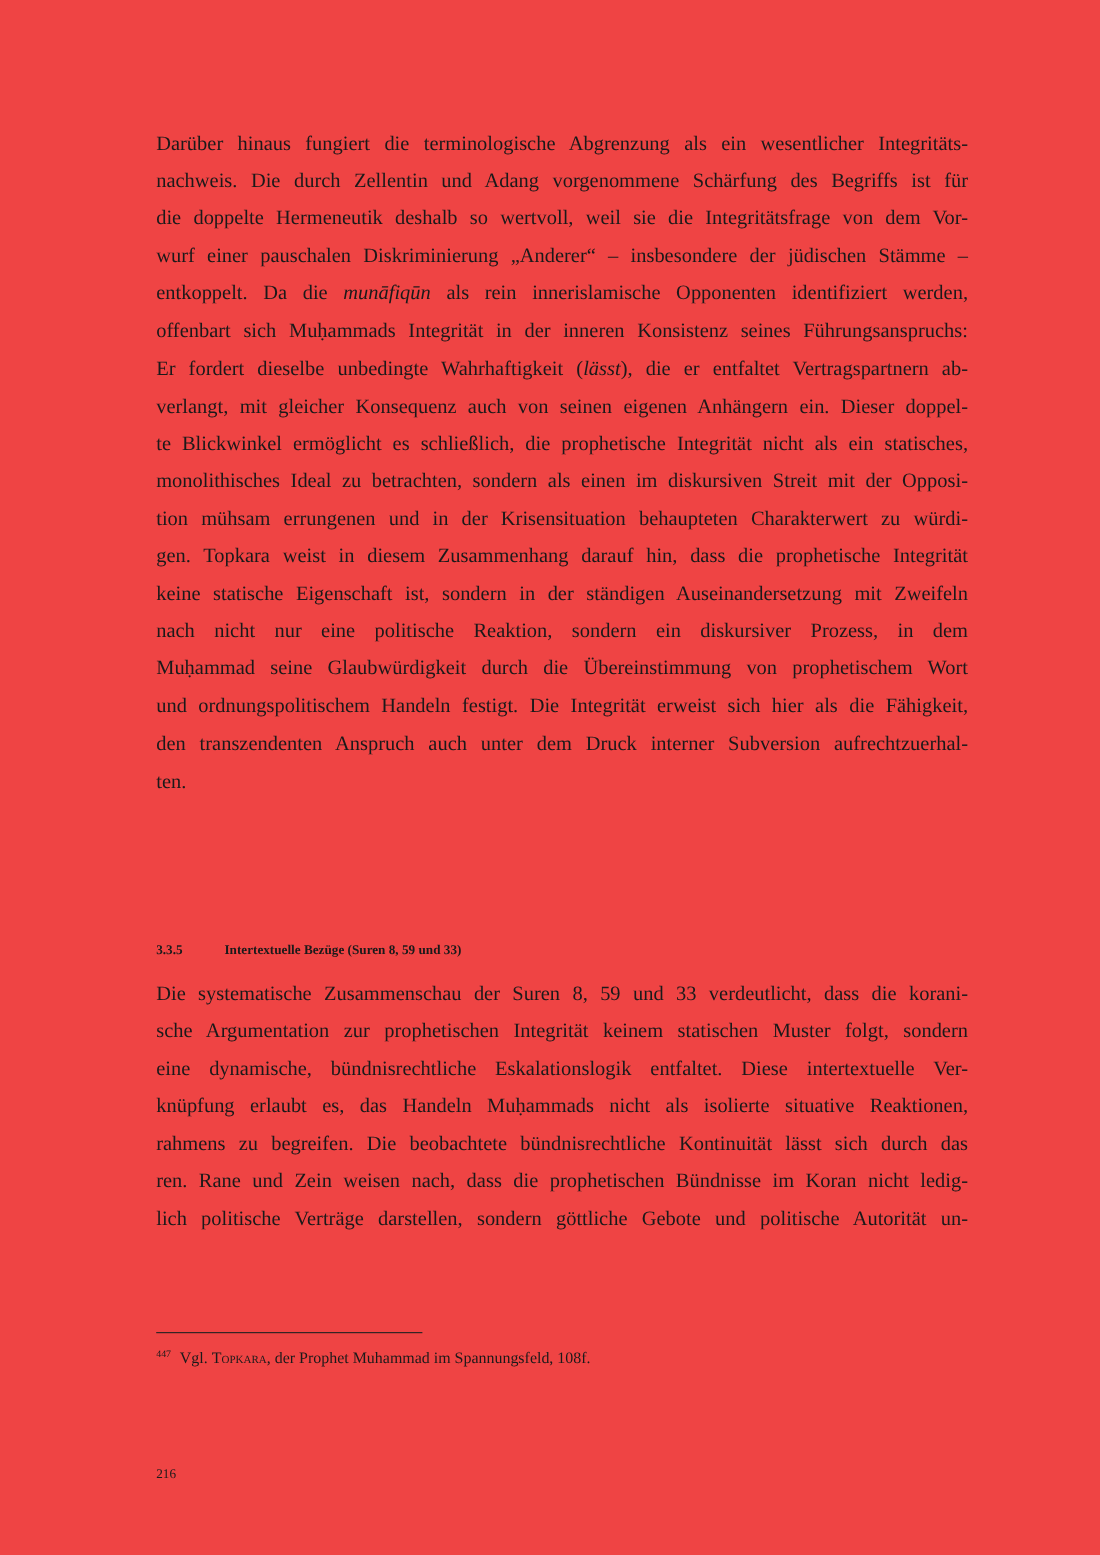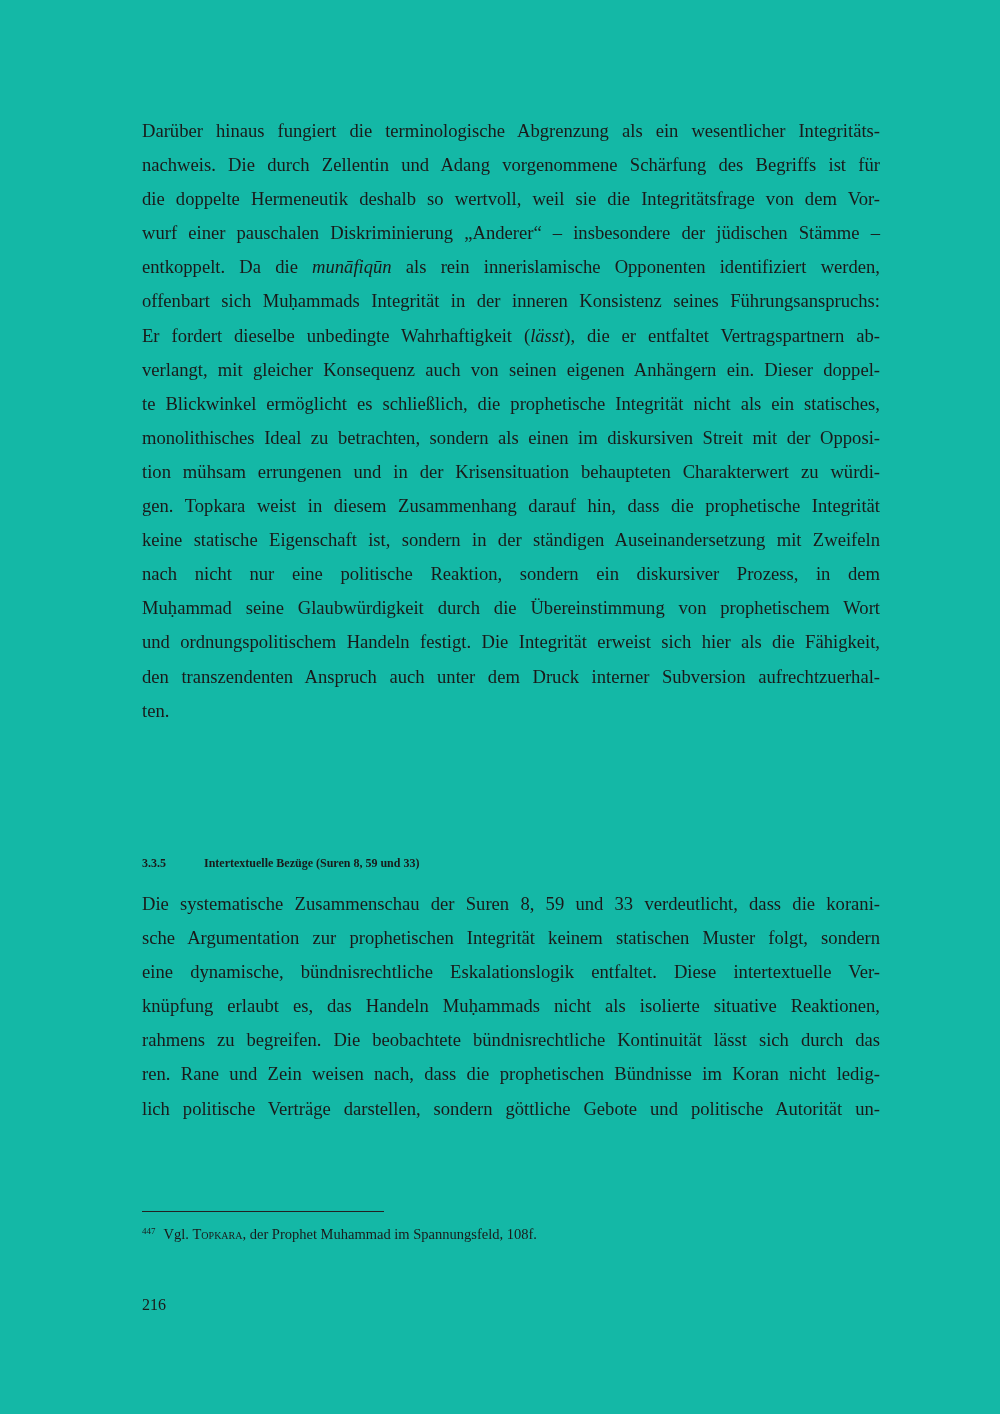--- a/index.html
+++ b/index.html
@@ -1,19 +1,19 @@
 <!DOCTYPE html>
 <html><head>
 <meta charset="utf-8">
 <style>
   html, body { margin: 0; padding: 0; background: #ffffff; }
   body { width: 1000px; height: 1414px; position: relative; overflow: hidden; }
   .page {
     position: absolute; left: 0; top: 0; width: 1000px; height: 1414px;
-    background: #14b8a6; color: #1a1a1a;
+    background: #ef4444; color: #1a1a1a;
     font-family: "Liberation Serif", "DejaVu Serif", serif;
   }
   .body-text {
     position: absolute; left: 142px; width: 738px;
     font-size: 18.6px; line-height: 34.1px;
     text-align: justify; hyphens: manual;
   }
   .body-text .line { display: block; height: 34.1px; white-space: nowrap; }
   .body-text .line.j { text-align: justify; text-align-last: justify; white-space: normal; }
   .p1 { top: 114px; }
@@ -26,22 +26,22 @@
   i { }
   sup { font-size: 10px; vertical-align: 7px; line-height: 0; }
   .rule { position: absolute; left: 142px; top: 1211px; width: 242px; height: 1px; background: #222; }
   .footnote {
     position: absolute; left: 142px; top: 1221px; width: 738px;
     font-size: 14.5px; line-height: 20px;
   }
   .footnote .fnnum { font-size: 9px; vertical-align: 5px; margin-right: 8px; }
   .footnote .sc { font-variant: small-caps; }
   .page-number {
-    position: absolute; left: 142px; top: 1295px;
-    font-size: 16px; line-height: 20px;
+    position: absolute; left: 142px; top: 1330px;
+    font-size: 12px; line-height: 20px;
   }
 </style>
 </head>
 <body>
 
 <div class="page">
 
   <div class="body-text p1">
     <span class="line j">Darüber hinaus fungiert die terminologische Abgrenzung als ein wesentlicher Integritäts-</span>
     <span class="line j">nachweis. Die durch Zellentin und Adang vorgenommene Schärfung des Begriffs ist für</span>

